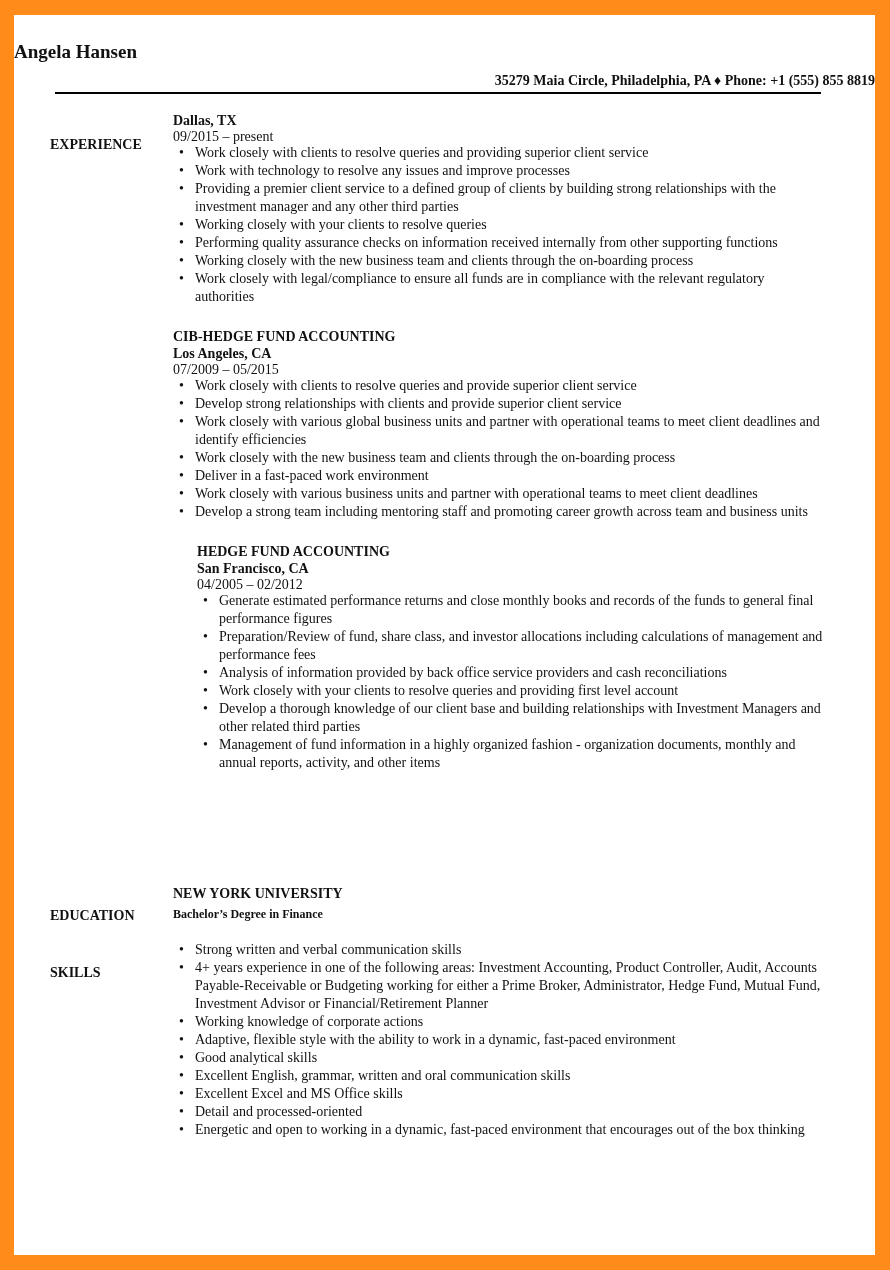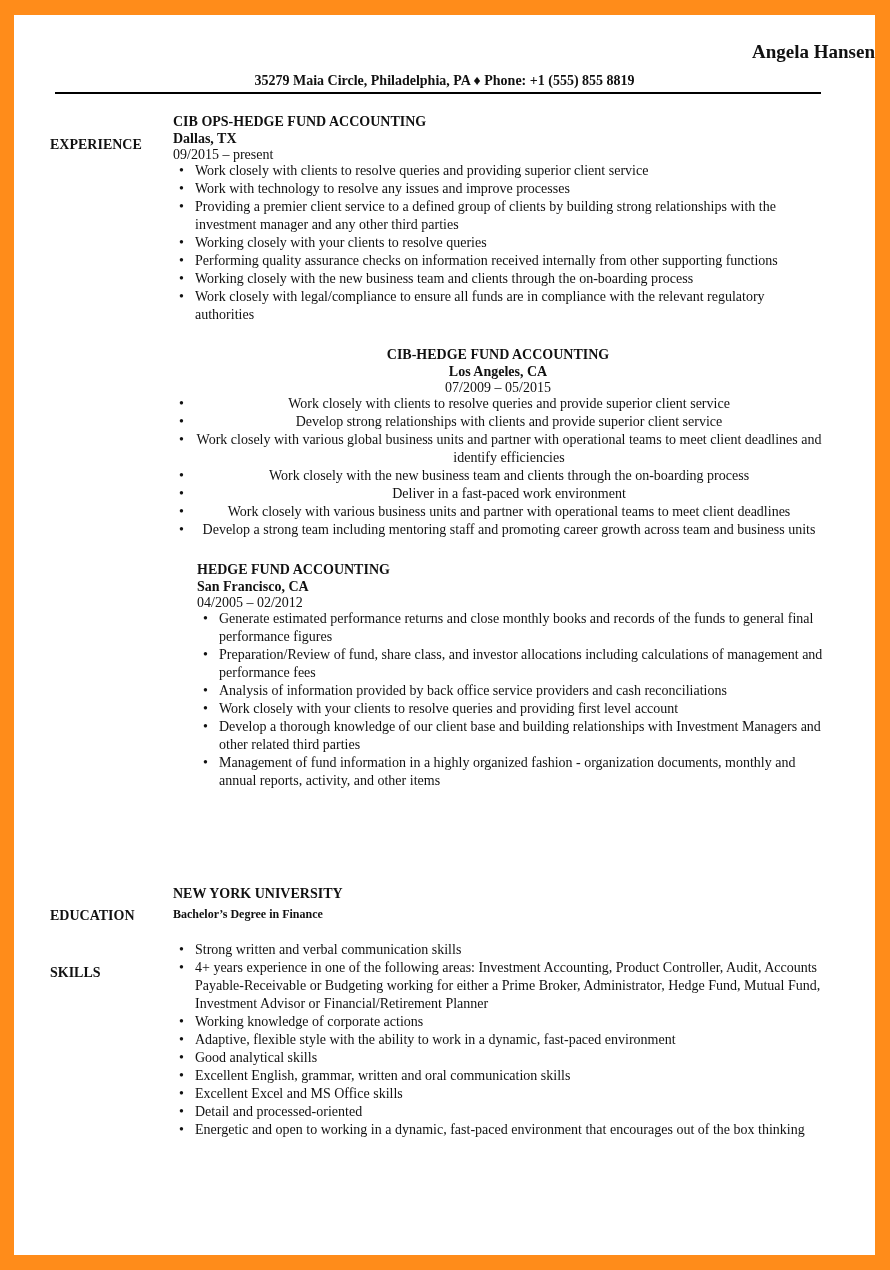--- a/index.html
+++ b/index.html
@@ -14,27 +14,27 @@
   .page {
     position: absolute;
     left: 14px; top: 15px;
     width: 861px; height: 1240px;
     background: #ffffff;
   }
   .name {
     position: absolute; left: 0; width: 100%;
     top: 26px;
     font-size: 19px; font-weight: bold;
-    text-align: right;
+    text-align: left;
   }
   .contact {
     position: absolute; left: 0; width: 100%;
     top: 58px;
     font-size: 14px; font-weight: bold;
-    text-align: center;
+    text-align: right;
   }
   .rule {
     position: absolute; left: 41px; width: 766px;
     top: 77px; height: 2px; background: #000;
   }
   .section {
     position: absolute; left: 0; width: 100%;
   }
   .section-label {
     position: absolute; left: 36px;
@@ -70,35 +70,34 @@
 
   <div class="name">Angela Hansen</div>
   <div class="contact">35279 Maia Circle, Philadelphia, PA ♦ Phone: +1 (555) 855 8819</div>
   <div class="rule"></div>
 
   <div class="section" style="top:98px;">
     <div class="section-label" style="top:0;">EXPERIENCE</div>
     <div class="section-body" style="top:0;">
 
       <div class="job">
-        <div class="job-title">CIB OPS-HEDGE FUND ACCOUNTING</div>
         <div class="job-loc">Dallas, TX</div>
         <div class="job-dates">09/2015 – present</div>
         <ul class="bullets">
           <li>Work closely with clients to resolve queries and providing superior client service</li>
           <li>Work with technology to resolve any issues and improve processes</li>
           <li>Providing a premier client service to a defined group of clients by building strong relationships with the investment manager and any other third parties</li>
           <li>Working closely with your clients to resolve queries</li>
           <li>Performing quality assurance checks on information received internally from other supporting functions</li>
           <li>Working closely with the new business team and clients through the on-boarding process</li>
           <li>Work closely with legal/compliance to ensure all funds are in compliance with the relevant regulatory authorities</li>
         </ul>
       </div>
 
-      <div class="job" style="margin-top:22px;text-align:center;">
+      <div class="job" style="margin-top:22px;">
         <div class="job-title">CIB-HEDGE FUND ACCOUNTING</div>
         <div class="job-loc">Los Angeles, CA</div>
         <div class="job-dates">07/2009 – 05/2015</div>
         <ul class="bullets">
           <li>Work closely with clients to resolve queries and provide superior client service</li>
           <li>Develop strong relationships with clients and provide superior client service</li>
           <li>Work closely with various global business units and partner with operational teams to meet client deadlines and identify efficiencies</li>
           <li>Work closely with the new business team and clients through the on-boarding process</li>
           <li>Deliver in a fast-paced work environment</li>
           <li>Work closely with various business units and partner with operational teams to meet client deadlines</li>

